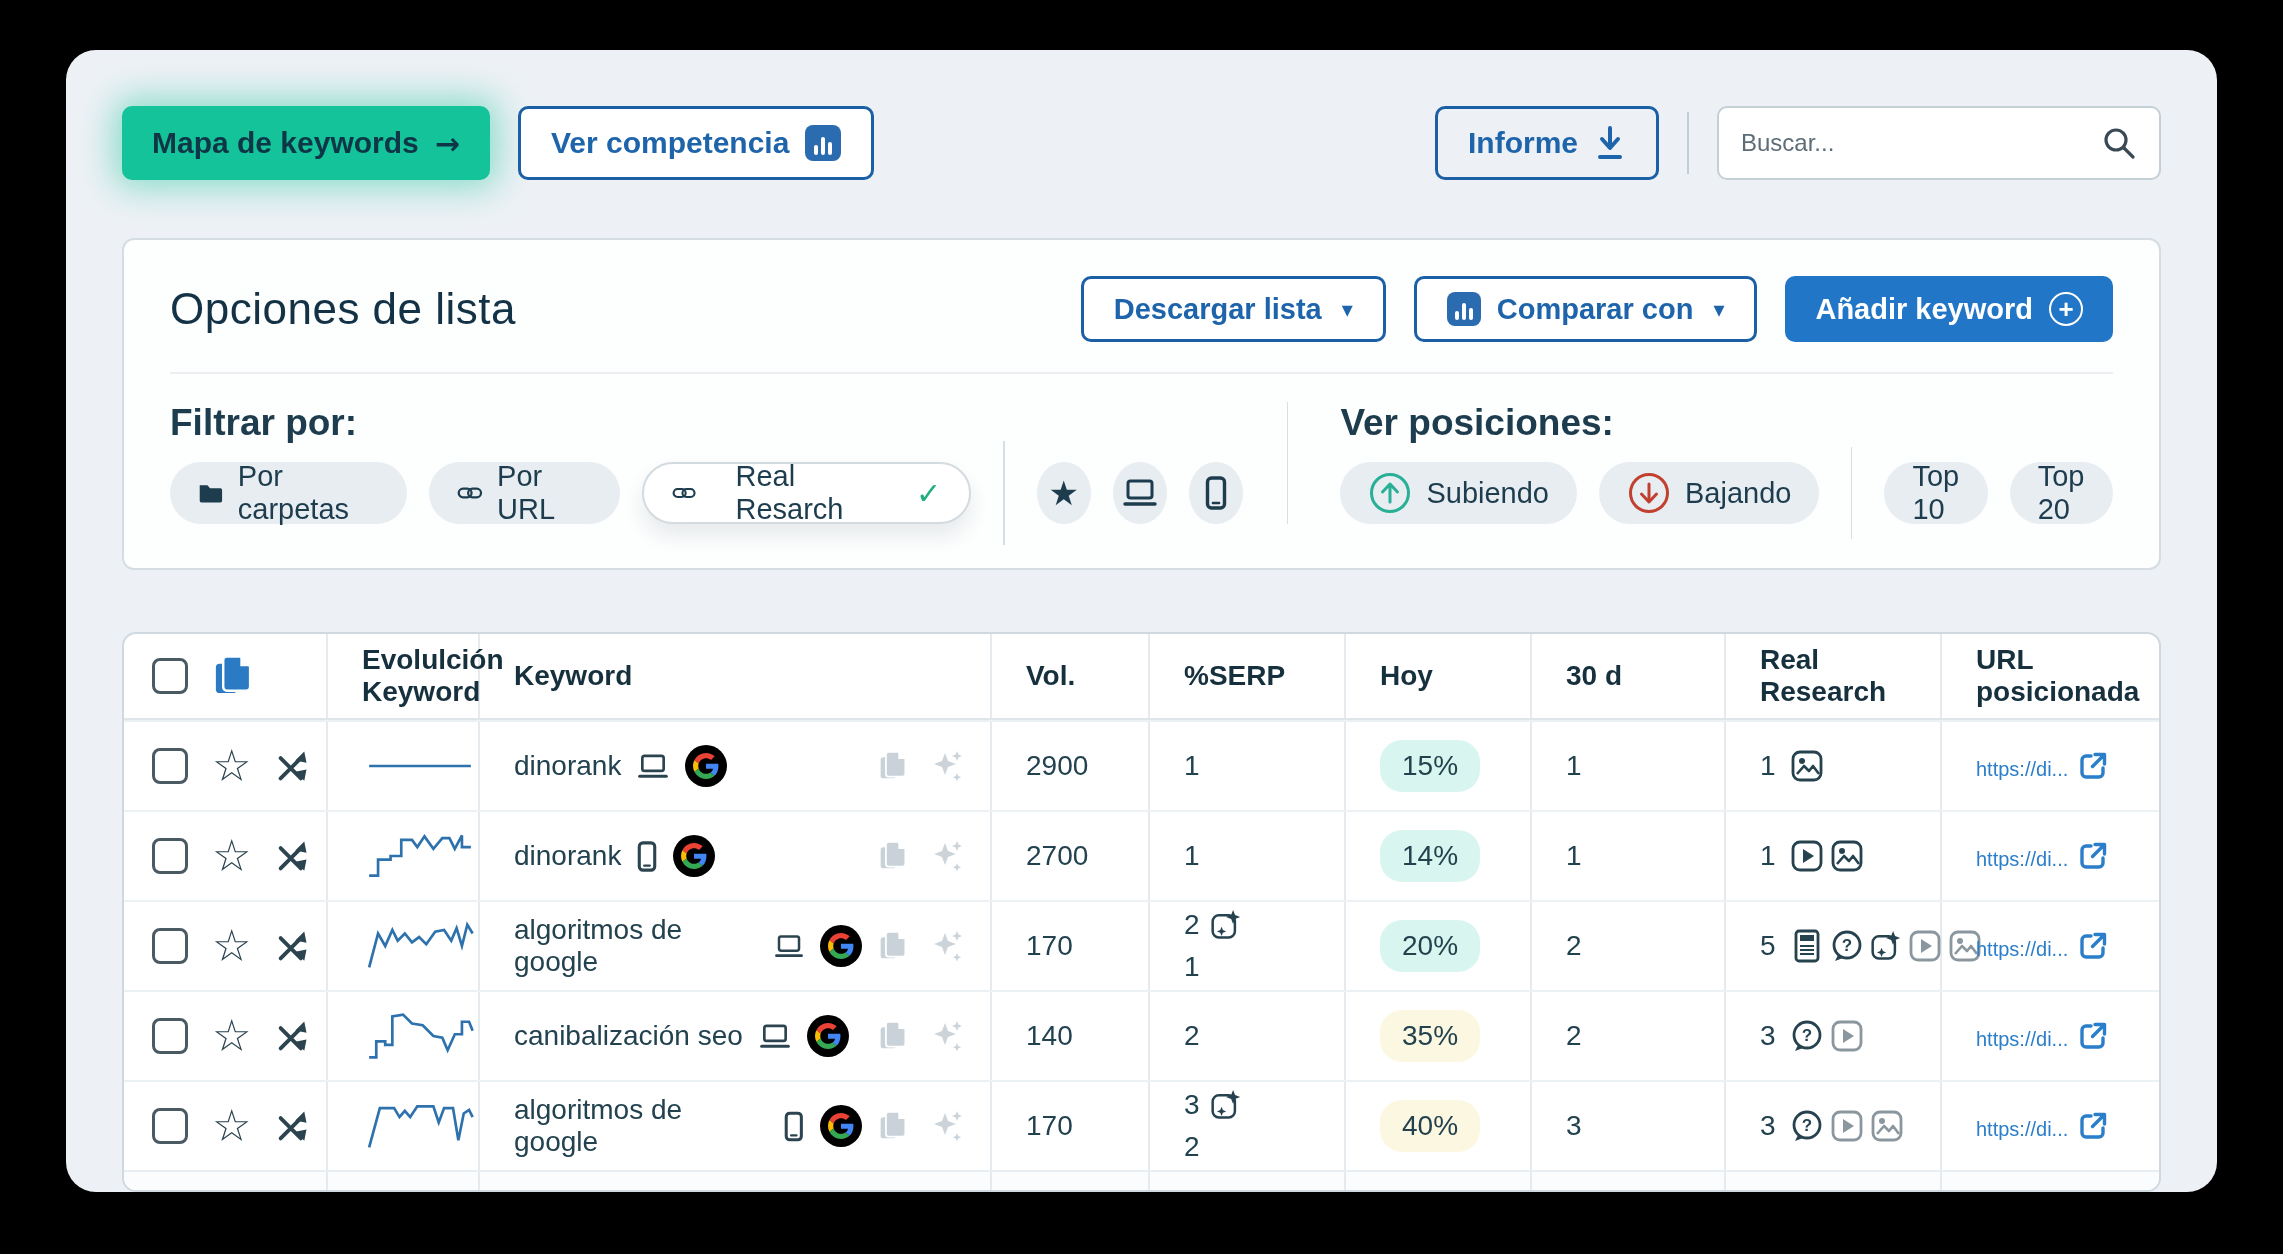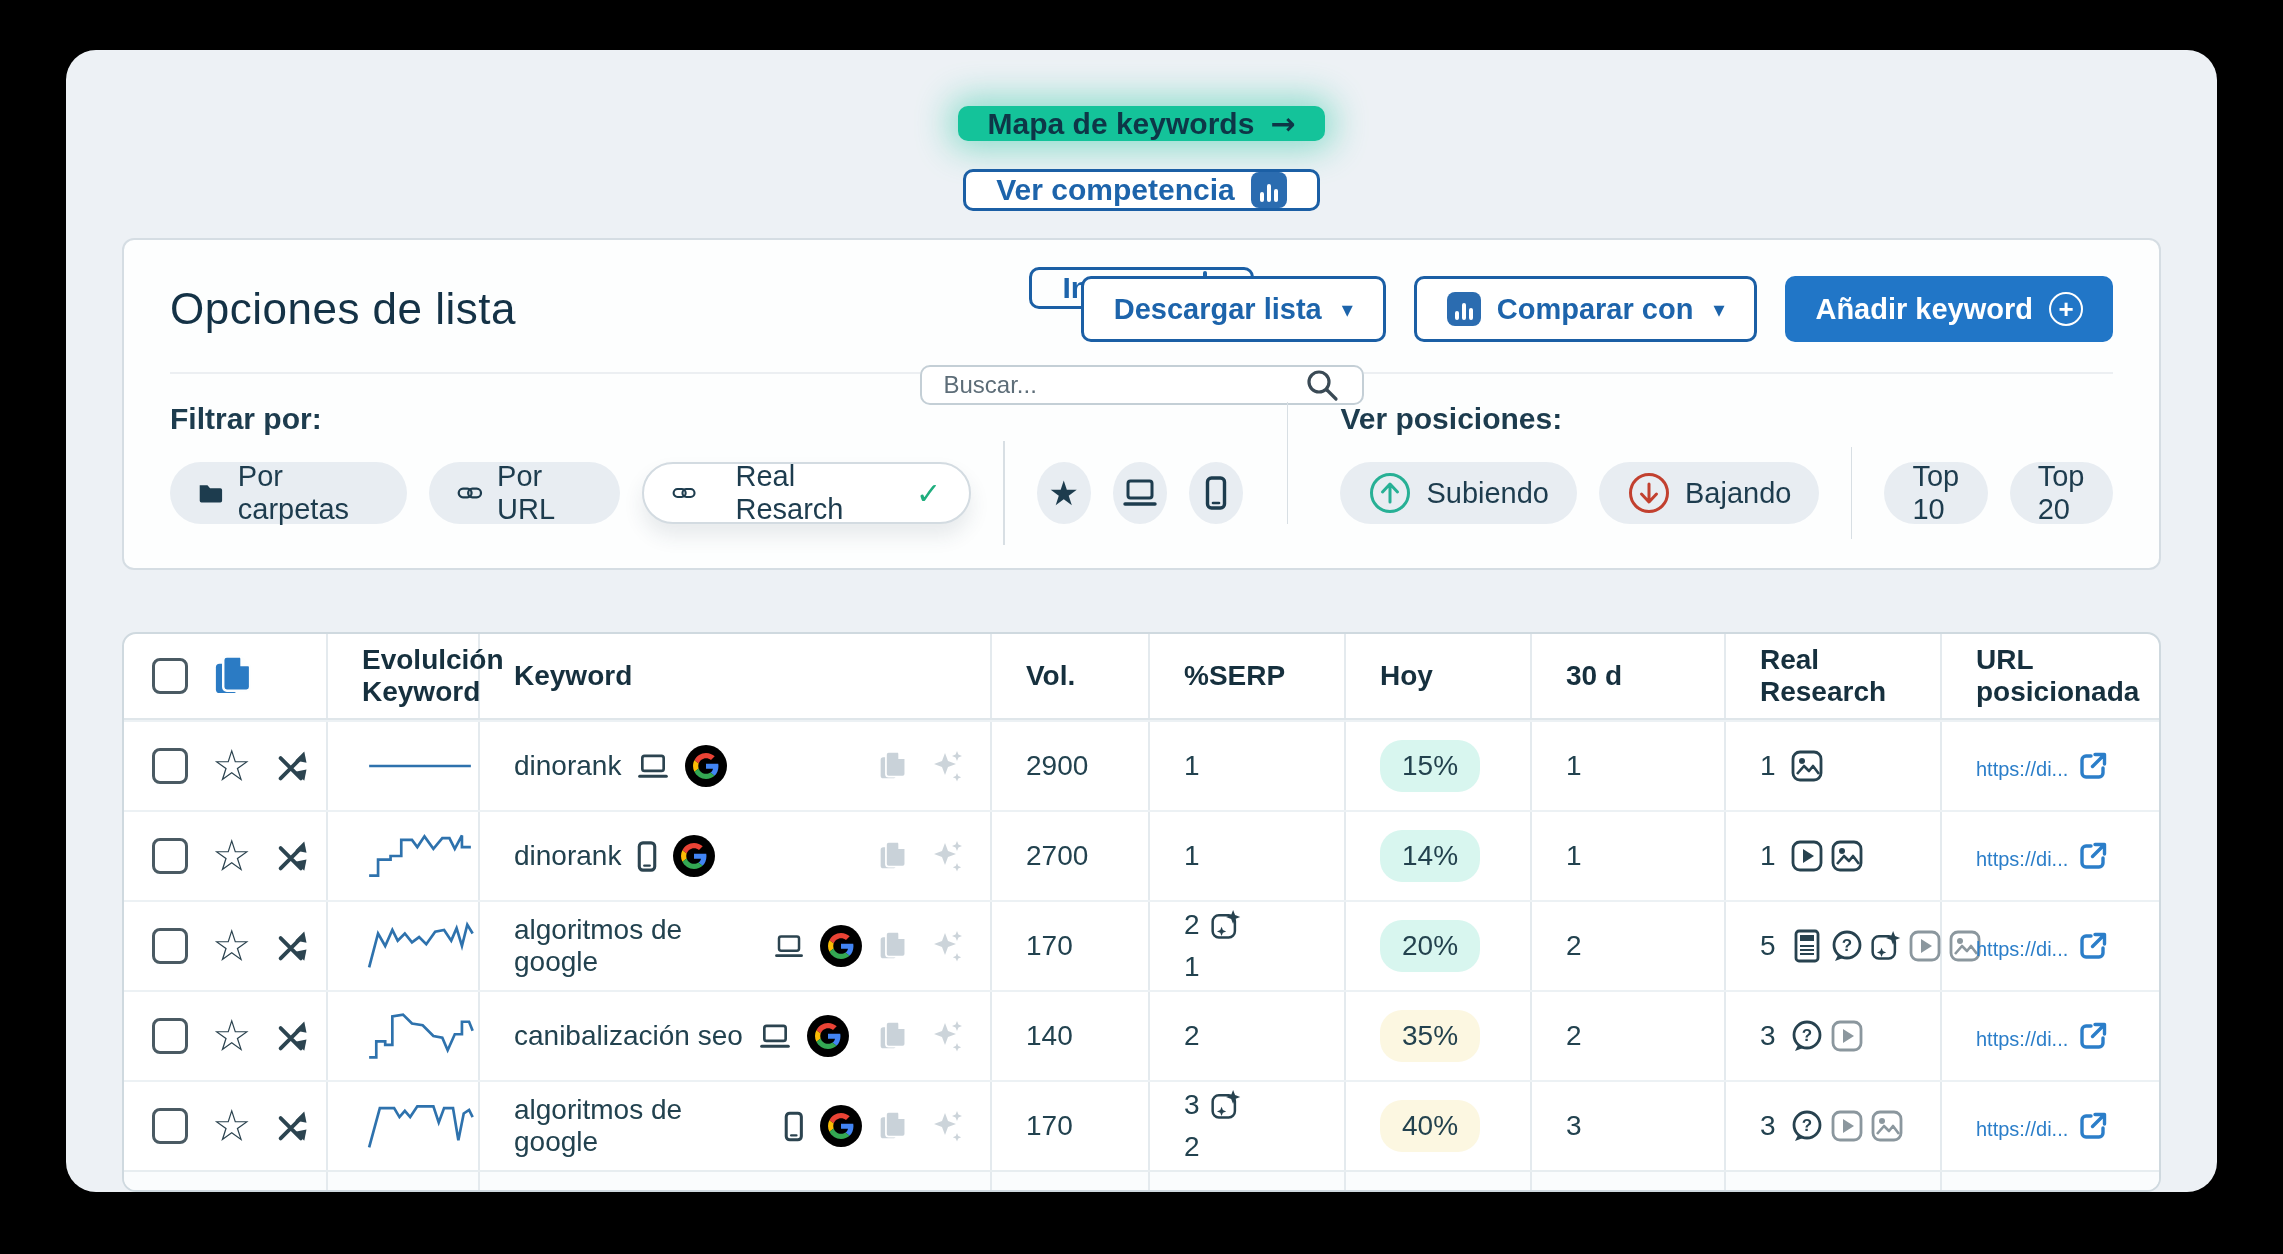--- a/index.html
+++ b/index.html
@@ -4,21 +4,21 @@
 <style>
   * { box-sizing: border-box; margin: 0; padding: 0; }
   html,body { width: 2283px; height: 1254px; background:#000; overflow:hidden;
     font-family:"Liberation Sans", sans-serif; color:#1d3c4e; }
   .icon-font { font-family:"DejaVu Sans", sans-serif; }
 
   .app-card { position:absolute; left:66px; top:50px; width:2151px; height:1142px;
     background:#edf1f5; border-radius:30px; padding:56px; }
 
   
-  .toolbar { display:flex; align-items:center; gap:28px; height:74px;flex-direction:column; }
+  .toolbar { display:flex; align-items:center; gap:28px; height:74px; }
   .btn { display:inline-flex; align-items:center; gap:16px; height:74px;
     padding:0 30px; border-radius:10px; font-size:30px; font-weight:bold; cursor:pointer; }
   .btn-green { background:#14c39a; color:#0e3647; border:none;
     box-shadow:0 0 34px 8px rgba(20,195,154,.45); }
   .btn-outline { background:#fff; border:3px solid #1b5fa5; color:#1d64ab; }
   .btn-ghost { background:transparent; border:3px solid #1b5fa5; color:#1d64ab; }
   .btn-solid { background:#2176c7; border:none; color:#fff; }
   .chart-badge { width:36px; height:36px; border-radius:8px; background:#2b6cb0;
     display:inline-flex; align-items:flex-end; justify-content:center; gap:3px; padding-bottom:6px; }
   .chart-badge i { width:4px; background:#fff; border-radius:2px; display:block; }
@@ -36,21 +36,21 @@
   .opt-head { display:flex; align-items:center; height:66px; }
   .opt-title { font-size:44px; font-weight:500; color:#143246; letter-spacing:.5px; }
   .opt-actions { margin-left:auto; display:flex; gap:28px; }
   .btn-sm { height:66px; font-size:29px; border-radius:10px; }
   .caret { font-size:22px; margin-left:4px; }
   .plus-circle { width:34px; height:34px; border:2.5px solid #fff; border-radius:50%;
     display:inline-flex; align-items:center; justify-content:center; font-size:26px; font-weight:bold; }
   .opt-divider { border-top:2px solid #eceff2; margin-top:30px; }
   .filters { display:flex; margin-top:28px; }
   .fgroup { display:flex; flex-direction:column; }
-  .fgroup-label { font-size:30px; font-weight:600; color:#1d3c4e; height:36px; }
+  .fgroup-label { font-size:37px; font-weight:600; color:#1d3c4e; height:36px; }
   .chips-row { display:flex; align-items:center; gap:22px; margin-top:24px; height:62px; }
   .chip { display:inline-flex; align-items:center; gap:14px; height:62px; padding:0 28px;
     background:#e8edf2; border-radius:31px; font-size:29px; font-weight:500; color:#1d3c4e; cursor:pointer; }
   .chip-selected { background:#fff; border:2px solid #d3dbe1; box-shadow:0 12px 20px rgba(40,60,80,.10);gap:39px; }
   .chip-circle { width:62px; height:62px; padding:0; justify-content:center; border-radius:50%; }
   .mini-div { width:2px; height:104px; background:#d8dfe4; margin:0 10px; }
   .group-div { width:2px; background:#d8dfe4; margin:0 52px 0 44px; }
   .check { color:#1fae7e; font-size:30px; font-weight:bold; }
   .pos-ico { width:44px; height:44px; }
 

